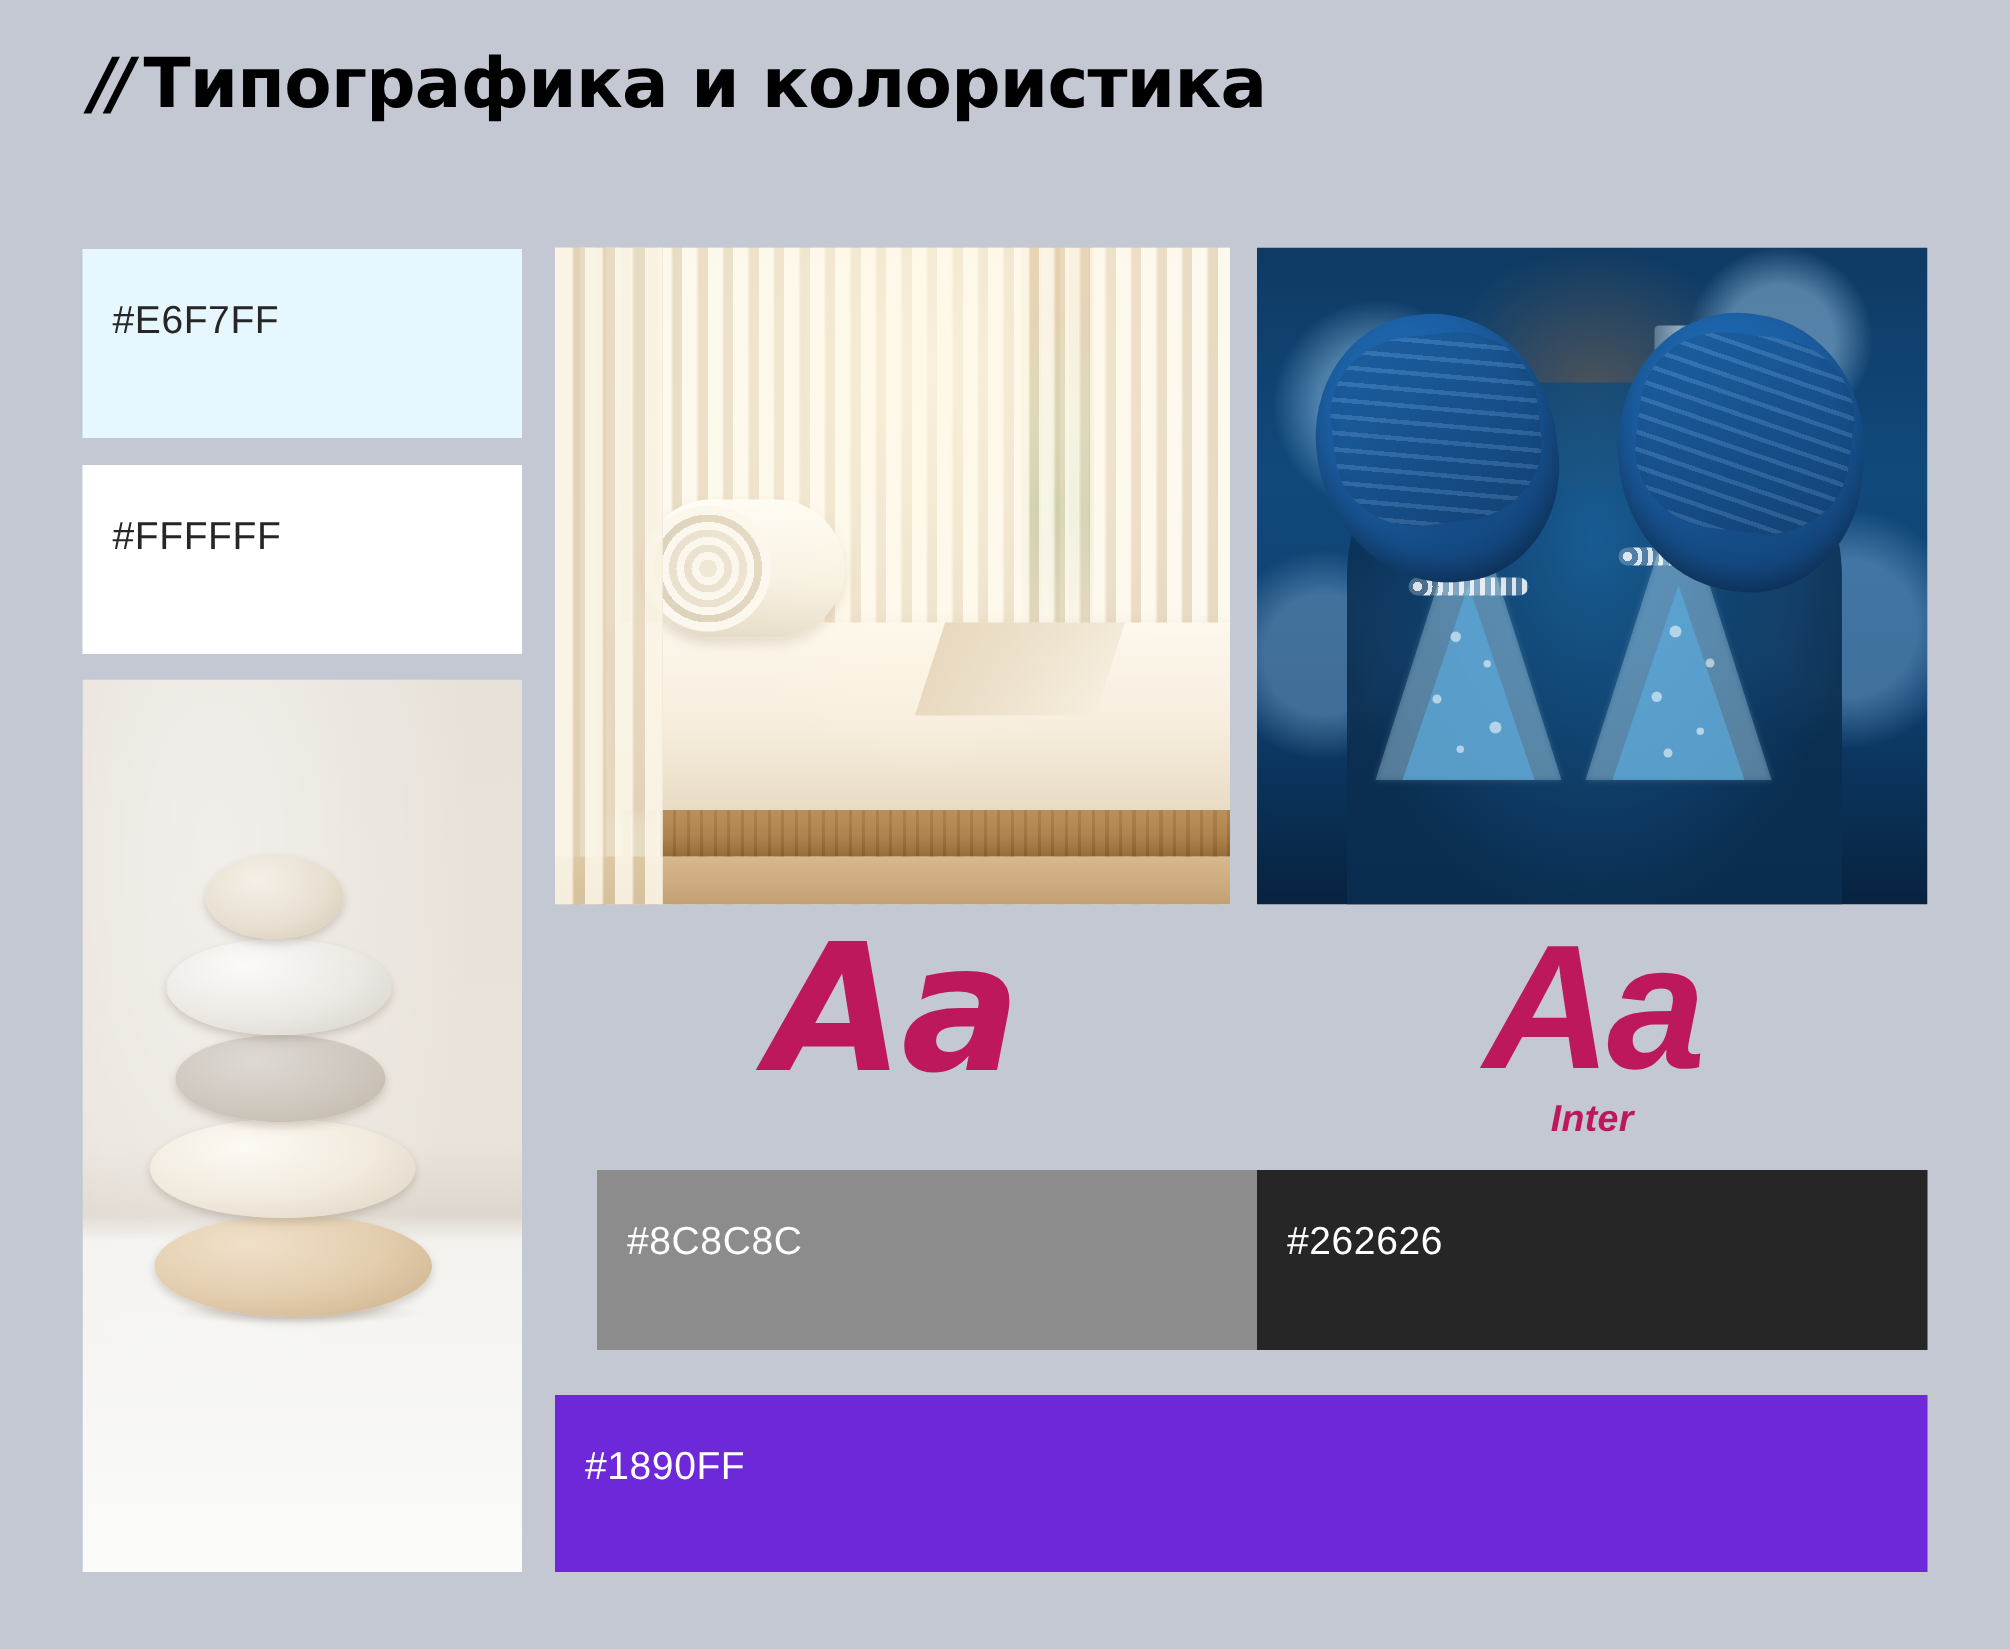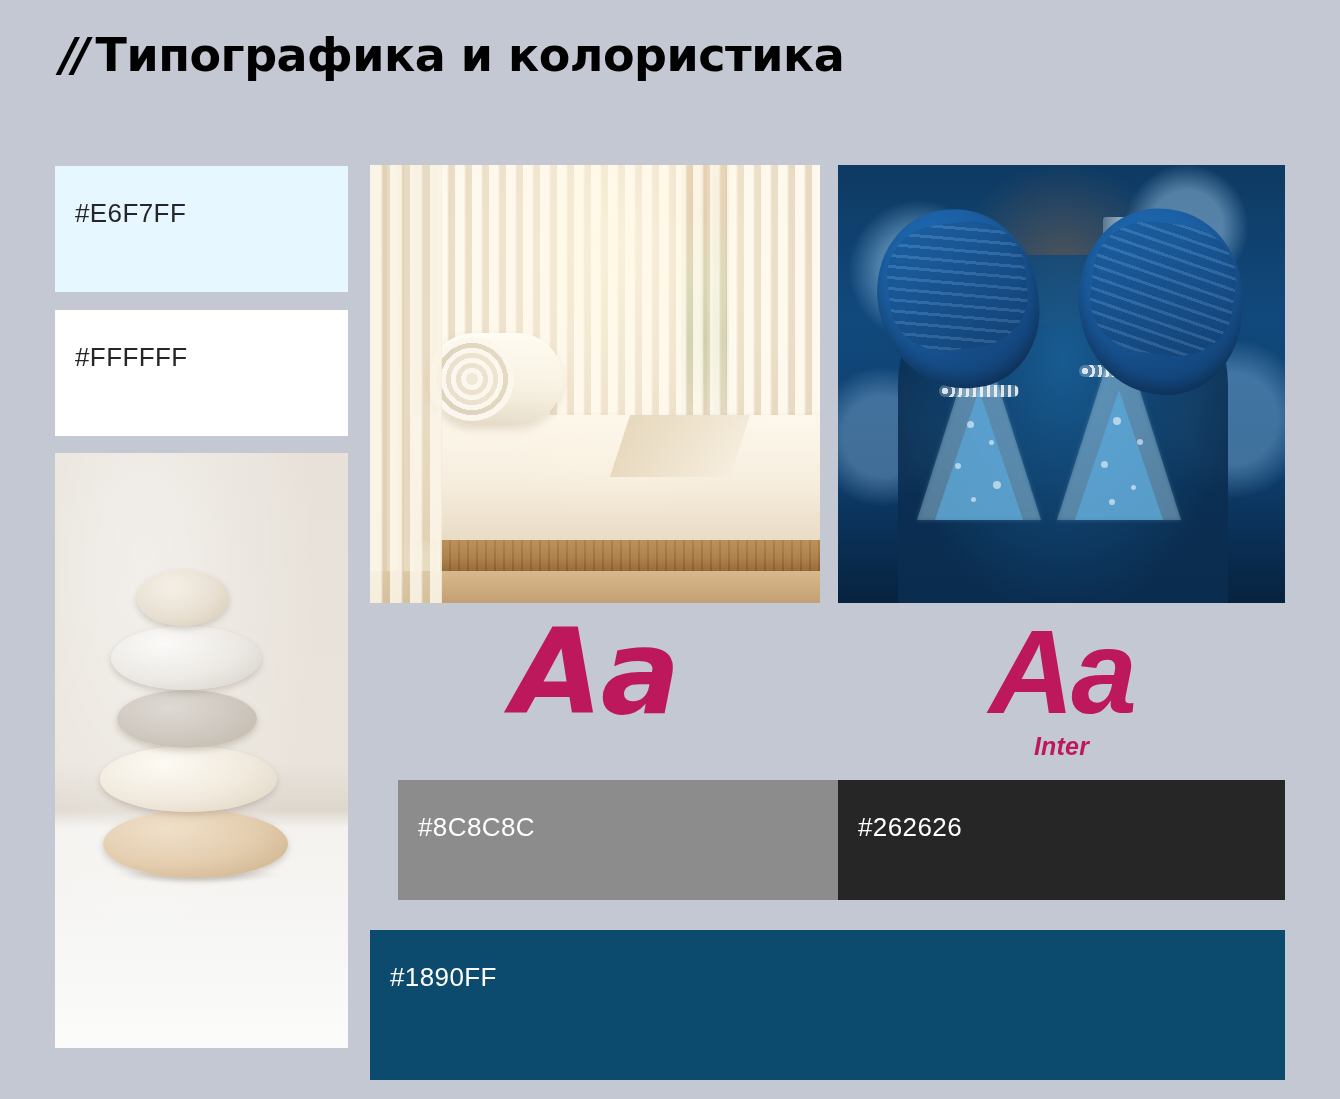--- a/index.html
+++ b/index.html
@@ -228,21 +228,21 @@
 
   #font-inter{ left:838px; top:616px; width:447px; }
   #font-inter .aa{ font-size:118px; font-family:"Liberation Sans", sans-serif; letter-spacing:-3px; }
   #font-inter .fname{ font-family:"Liberation Sans", sans-serif; }
 
   
   #sw-8c8c8c{ left:370px; top:780px; width:450px; height:120px; background:#8c8c8c;margin-left:28px; }
   #sw-8c8c8c .swatch-label{ color:#ffffff; }
   #sw-262626{ left:838px; top:780px; width:447px; height:120px; background:#262626; }
   #sw-262626 .swatch-label{ color:#ffffff; }
-  #sw-1890ff{ left:370px; top:930px; width:915px; height:150px; background:#0c4a6e; }
+  #sw-1890ff{ left:370px; top:930px; width:915px; height:118px; background:#6d28d9; }
   #sw-1890ff .swatch-label{ color:#ffffff; }
 </style>
 </head>
 <body>
 
 <div class="page-title">
   <span class="slashes">//</span><span>Типографика и колористика</span>
 </div>
 
 <div class="swatch" id="sw-e6f7ff">

